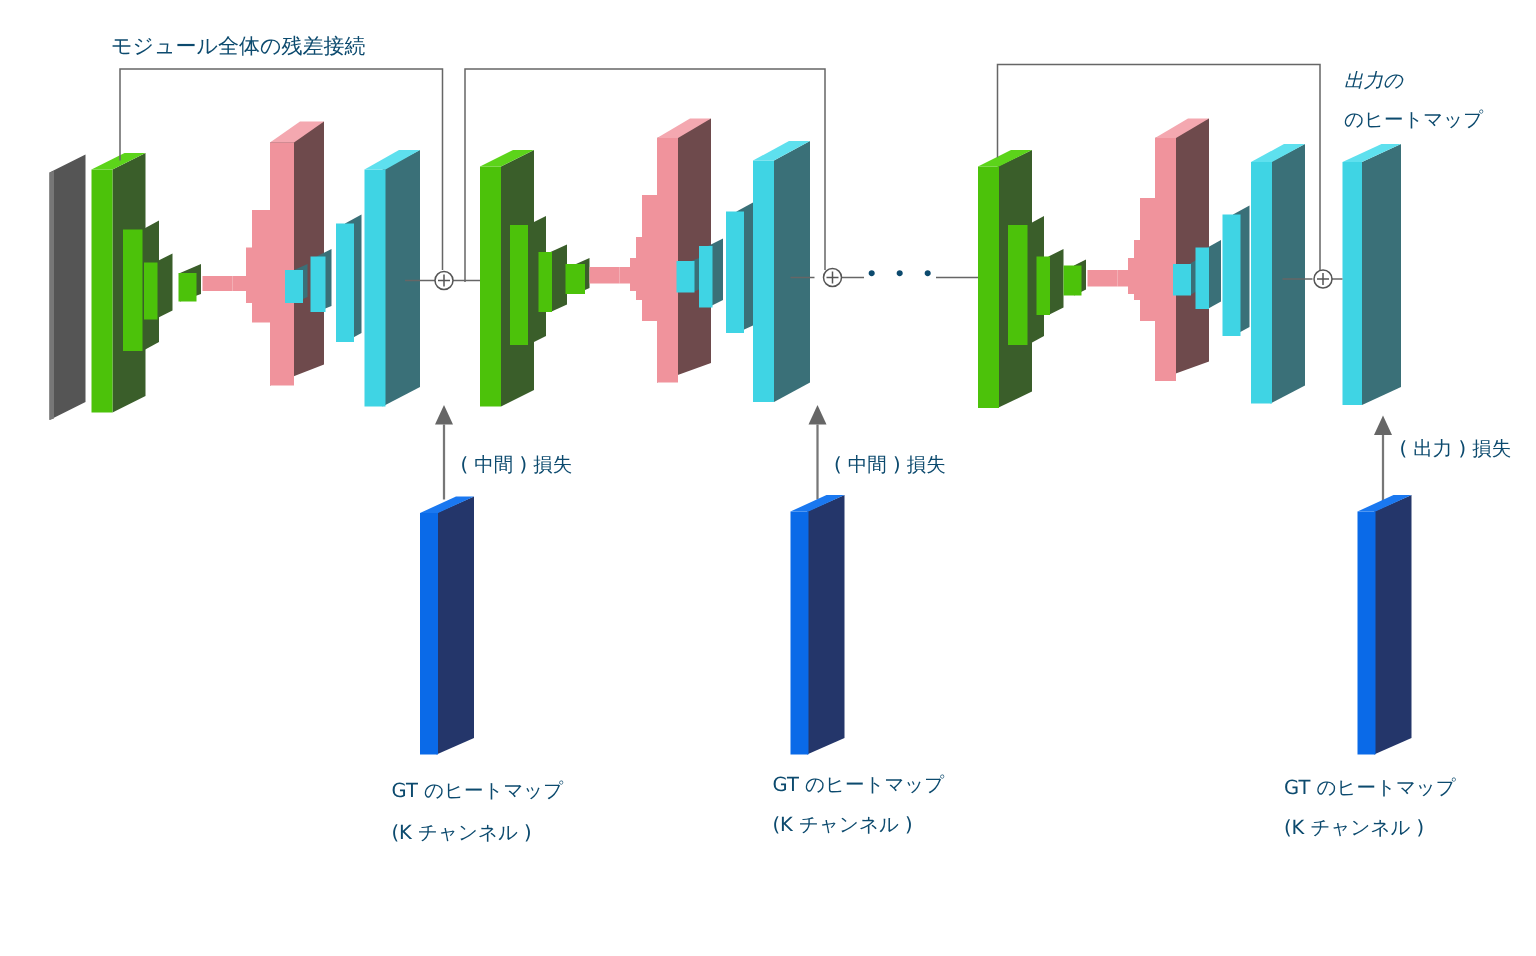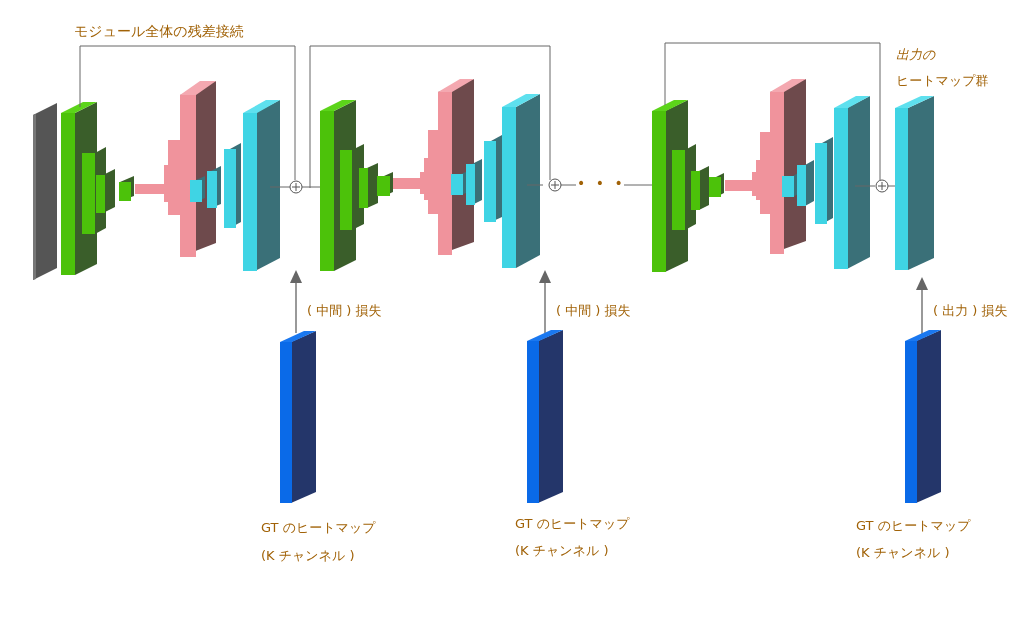--- a/index.html
+++ b/index.html
@@ -1,19 +1,19 @@
 <!DOCTYPE html>
 <html><head>
   <meta charset="utf-8">
   <style>
     html, body { margin: 0; padding: 0; background: #ffffff; }
     body { width: 1024px; height: 637px; position: relative; overflow: hidden;
            font-family: "DejaVu Sans", "Liberation Sans", sans-serif; }
     #diagram { position: absolute; left: 0; top: 0; }
-    .lbl { position: absolute; font-size: 13px; color: #a16207; white-space: nowrap; line-height: 1; }
+    .lbl { position: absolute; font-size: 13px; color: #0c4a6e; white-space: nowrap; line-height: 1; }
   </style>
 </head>
 <body>
 
 <svg id="diagram" width="1024" height="637" viewBox="0 0 1024 637" xmlns="http://www.w3.org/2000/svg">
   <defs>
     <marker id="arrowhead" markerWidth="10" markerHeight="10" refX="5" refY="5" orient="auto">
       <path d="M0,0 L10,5 L0,10 z" fill="#666"></path>
     </marker>
   </defs>
@@ -172,25 +172,25 @@
   </g>
   <g>
     <polygon points="916,341 941,330 941,492 916,503" fill="#24366a"></polygon>
     <rect x="905" y="341" width="12" height="162" fill="#0a6ae8"></rect>
     <polygon points="905,341 917,341 941,330 929,330" fill="#1a78f0"></polygon>
   </g>
 </svg>
 
 <div class="lbl" style="left:74px; top:24px; font-size:14px;">モジュール全体の残差接続</div>
 <div class="lbl" style="left:896px; top:48px;font-style:italic;">出力の</div>
-<div class="lbl" style="left:896px; top:74px;">ヒートマップ群</div>
+<div class="lbl" style="left:896px; top:74px;">のヒートマップ</div>
 <div class="lbl" style="left:577px; top:176px; font-size:14px; letter-spacing:3px;">• • •</div>
 
 <div class="lbl" style="left:307px; top:304px;">( 中間 ) 損失</div>
 <div class="lbl" style="left:556px; top:304px;">( 中間 ) 損失</div>
-<div class="lbl" style="left:933px; top:304px;">( 出力 ) 損失</div>
+<div class="lbl" style="left:933px; top:293px;">( 出力 ) 損失</div>
 
 <div class="lbl" style="left:261px; top:521px;">GT のヒートマップ</div>
 <div class="lbl" style="left:261px; top:549px;">(K チャンネル )</div>
 <div class="lbl" style="left:515px; top:517px;">GT のヒートマップ</div>
 <div class="lbl" style="left:515px; top:544px;">(K チャンネル )</div>
 <div class="lbl" style="left:856px; top:519px;">GT のヒートマップ</div>
 <div class="lbl" style="left:856px; top:546px;">(K チャンネル )</div>
 
 </body></html>

